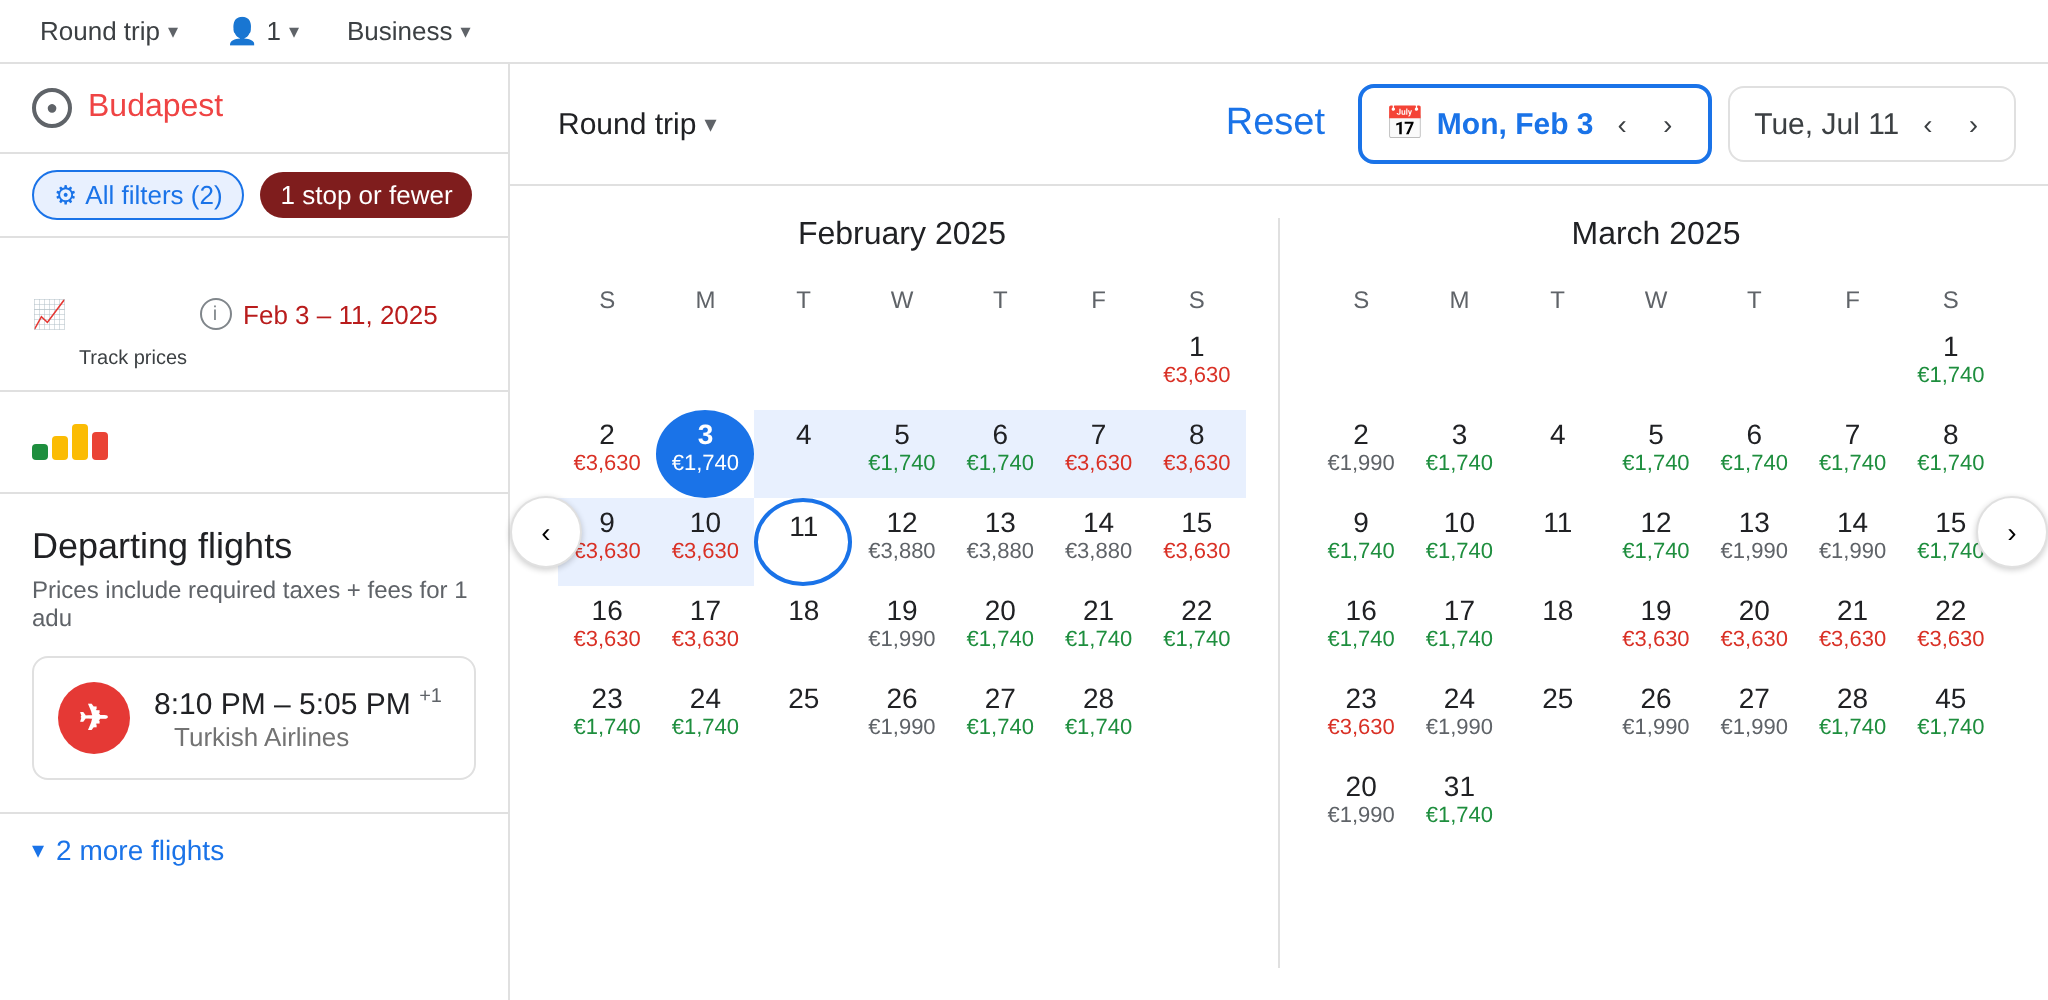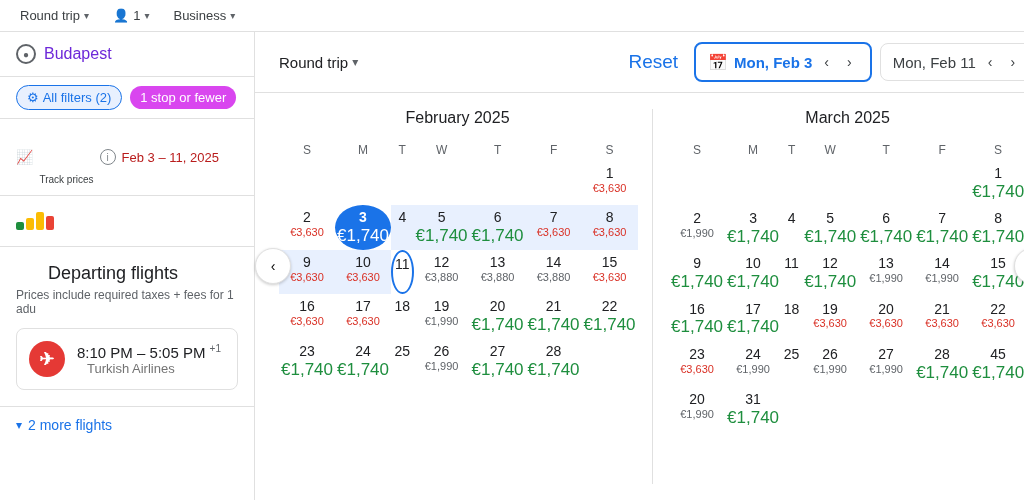--- a/index.html
+++ b/index.html
@@ -25,35 +25,35 @@
     .left-panel { width: 255px; border-right: 1px solid #e0e0e0; display: flex; flex-direction: column; padding: 0; overflow: hidden; flex-shrink: 0; }
 
     .search-bar {
       display: flex; align-items: center; padding: 12px 16px;
       border-bottom: 1px solid #e0e0e0; gap: 8px;
     }
     .search-icon-circle {
       width: 20px; height: 20px; border-radius: 50%; border: 2px solid #5f6368;
       display: flex; align-items: center; justify-content: center; flex-shrink: 0;
     }
-    .search-city { font-size: 16px; font-weight: 500; color: #6d28d9; text-align: center; }
+    .search-city { font-size: 16px; font-weight: 500; color: #ef4444; text-align: center; }
 
     .filters-bar {
       display: flex; align-items: center; gap: 8px;
       padding: 8px 16px; border-bottom: 1px solid #e0e0e0;
     }
     .filter-btn {
       display: flex; align-items: center; gap: 4px;
       border: 1px solid #dadce0; border-radius: 16px;
       padding: 4px 10px; font-size: 13px; color: #3c4043;
       cursor: pointer; background: #fff;
     }
     .filter-btn.active { background: #e8f0fe; border-color: #1a73e8; color: #1a73e8; }
     .stop-badge {
-      background: #d946ef; color: #fff; border: none; border-radius: 16px;
+      background: #7f1d1d; color: #fff; border: none; border-radius: 16px;
       padding: 4px 10px; font-size: 13px; cursor: pointer;
     }
 
     .track-prices-row {
       display: flex; align-items: center; gap: 6px;
       padding: 10px 16px; border-bottom: 1px solid #e0e0e0;
       cursor: pointer;
     }
     .track-icon { color: #1a73e8; font-size: 14px; }
     .track-label { font-size: 10px; color: #3c4043; font-weight: 500; margin-top: 45px; }
@@ -67,21 +67,21 @@
     .price-level-row {
       display: flex; align-items: center; gap: 8px;
       padding: 16px; border-bottom: 1px solid #e0e0e0;
     }
     .price-bars { display: flex; align-items: flex-end; gap: 2px; }
     .price-bar { width: 8px; border-radius: 2px; }
     .price-text { font-size: 15px; color: #202124; }
     .price-low { color: #1e8e3e; font-weight: 600; }
 
     .departing-flights { padding: 16px; }
-    .departing-title { font-size: 18px; font-weight: 500; color: #202124; margin-bottom: 4px; margin-left: 32px; }
+    .departing-title { font-size: 18px; font-weight: 500; color: #202124; margin-bottom: 4px; }
     .departing-sub { font-size: 12px; color: #5f6368; margin-bottom: 12px; }
 
     .flight-card {
       border: 1px solid #e0e0e0; border-radius: 8px; padding: 12px;
       display: flex; align-items: center; gap: 12px;
     }
     .airline-logo {
       width: 36px; height: 36px; border-radius: 50%;
       background: #e53935; display: flex; align-items: center; justify-content: center;
       color: #fff; font-size: 18px; font-weight: 700; flex-shrink: 0;
@@ -139,21 +139,21 @@
     .cal-dow {
       text-align: center; font-size: 12px; color: #5f6368;
       padding: 4px 0; font-weight: 500;
     }
     .cal-cell {
       display: flex; flex-direction: column; align-items: center;
       padding: 4px 2px; cursor: pointer; border-radius: 4px; min-height: 44px;
       justify-content: flex-start; padding-top: 4px;
     }
     .cal-day { font-size: 14px; color: #202124; line-height: 1.2; }
-    .cal-price { font-size: 17px; color: #1e8e3e; line-height: 1.2; }
+    .cal-price { font-size: 11px; color: #1e8e3e; line-height: 1.2; }
     .cal-price-red { font-size: 11px; color: #d93025; line-height: 1.2; }
     .cal-price-gray { font-size: 11px; color: #5f6368; line-height: 1.2; }
     .cal-cell.selected-start { background: #1a73e8; border-radius: 50%; }
     .cal-cell.selected-start .cal-day { color: #fff; font-weight: 600; }
     .cal-cell.selected-start .cal-price { color: #fff; }
     .cal-cell.selected-end { background: #fff; border: 2px solid #1a73e8; border-radius: 50%; }
     .cal-cell.in-range { background: #e8f0fe; border-radius: 0; }
     .cal-cell.empty { cursor: default; }
     .cal-divider { width: 1px; background: #e0e0e0; margin: 0 16px; }
 
@@ -260,21 +260,21 @@
         <span class="reset-btn">Reset</span>
 
         <div class="date-box">
           <span class="cal-icon">📅</span>
           <span class="date-text">Mon, Feb 3</span>
           <span class="nav-arrow">‹</span>
           <span class="nav-arrow">›</span>
         </div>
 
         <div class="date-box-plain">
-          <span class="date-text-plain">Mon, Feb 11</span>
+          <span class="date-text-plain">Tue, Jul 11</span>
           <span class="nav-arrow">‹</span>
           <span class="nav-arrow">›</span>
         </div>
       </div>
 
       <div class="calendars-area" id="calendars-area">
       <div class="calendar-month">
             <div class="month-title">February 2025</div>
             <div class="cal-grid">
               <div class="cal-dow">S</div>

